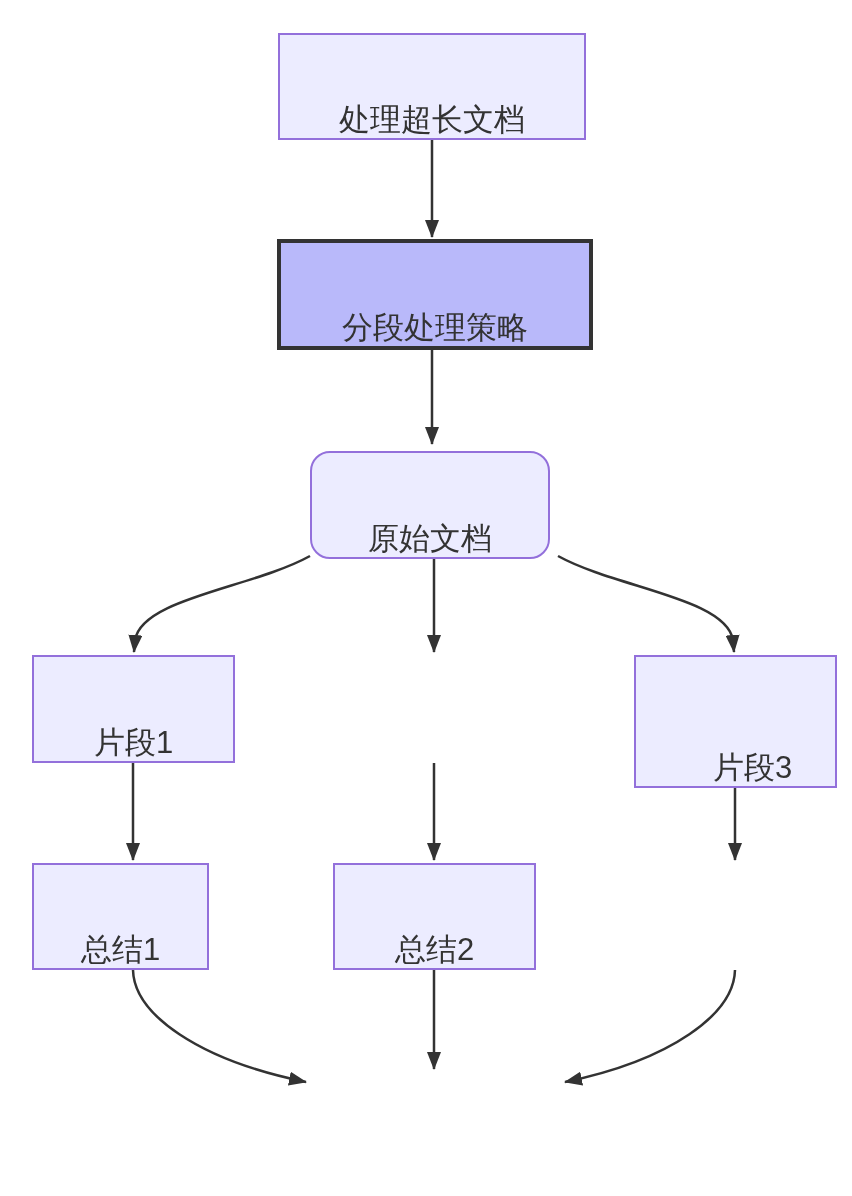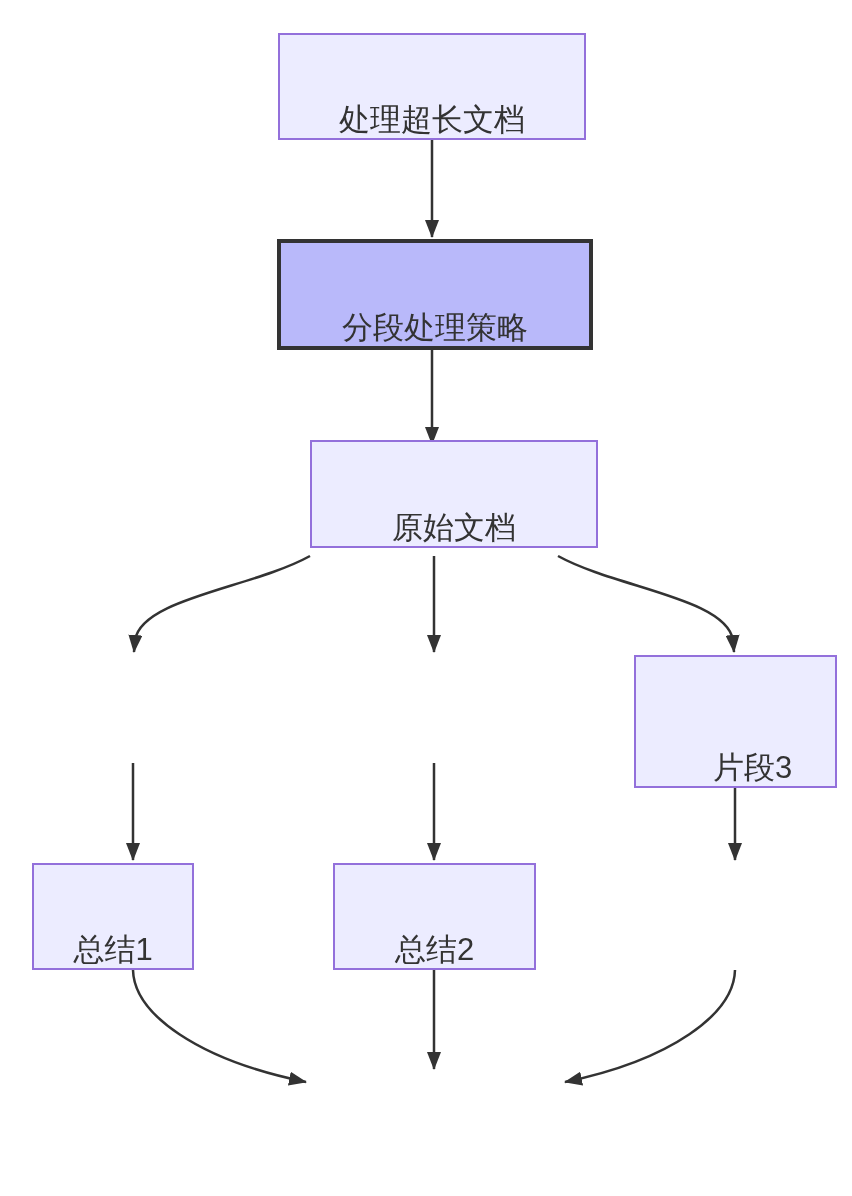--- a/index.html
+++ b/index.html
@@ -79,31 +79,34 @@
   </svg>
 
   <div class="node node--default" style="left:278px; top:33px; width:308px; height:107px;">
     <span>处理超长文档</span>
   </div>
 
   <div class="node node--highlight" style="left:277px; top:239px; width:316px; height:111px;">
     <span>分段处理策略</span>
   </div>
 
-  <div class="node node--default" style="left:310px; top:440px; width:288px; height:108px;">
+  <div class="node node--default" style="left:310px; top:451px; width:240px; height:108px;border-radius:20px;">
     <span>原始文档</span>
   </div>
 
+  <div class="node node--default" style="left:32px; top:655px; width:203px; height:108px;">
+    <span>片段1</span>
+  </div>
 
 
   <div class="node node--default" style="left:634px; top:655px; width:203px; height:133px;padding-left:34px;">
     <span>片段3</span>
   </div>
 
-  <div class="node node--default" style="left:32px; top:863px; width:162px; height:107px;">
+  <div class="node node--default" style="left:32px; top:863px; width:177px; height:107px;">
     <span>总结1</span>
   </div>
 
   <div class="node node--default" style="left:333px; top:863px; width:203px; height:107px;">
     <span>总结2</span>
   </div>
 
 
 
 </div>

